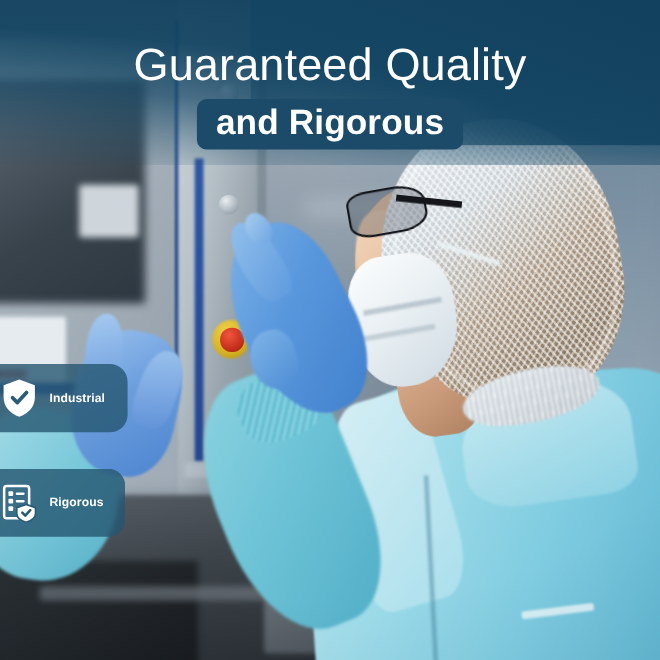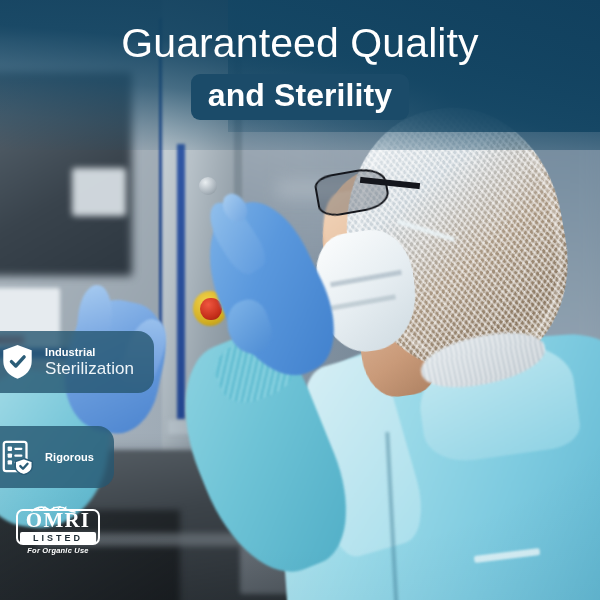--- a/index.html
+++ b/index.html
@@ -375,21 +375,21 @@
         rgba(26,76,106,.34) 82%,
         rgba(30,80,110,0) 100%);
   }
   .header-overlay2{
     position:absolute; right:0; top:0; width:62%; height:132px;
     background:linear-gradient(200deg, rgba(17,64,94,.99) 0%, rgba(20,70,100,.92) 55%, rgba(24,74,104,.25) 100%);
   }
 
   .headline-wrap{
     position:absolute; left:0; top:0; width:100%;
-    text-align:center; padding-top:22px;
+    text-align:center; padding-top:38px;
   }
   .headline{
     color:#ffffff;
     font-size:41px;
     line-height:1.04;
     font-weight:300;
     letter-spacing:.1px;
     white-space:nowrap;
   }
   .headline-badge-row{ margin-top:9px; }
@@ -566,57 +566,46 @@
 
     <div class="photo-soft"></div>
   </div>
 
   <div class="header-overlay"></div>
   <div class="header-overlay2"></div>
 
   <div class="headline-wrap">
     <div class="headline">Guaranteed Quality</div>
     <div class="headline-badge-row">
-      <span class="headline-badge">and Sterility</span>
+      <span class="headline-badge">and Rigorous</span>
     </div>
   </div>
 
   <div class="card card-1">
     <svg class="card-icon" viewBox="0 0 34 38">
       <path d="M17 1 L32 6.5 V18 C32 27.5 25.5 33.6 17 36.8 C8.5 33.6 2 27.5 2 18 V6.5 Z" fill="#ffffff"></path>
       <path d="M10.6 18.6 L15.2 23.2 L24 13.6" fill="none" stroke="#2a5c77" stroke-width="3.6" stroke-linecap="round" stroke-linejoin="round"></path>
     </svg>
     <span class="card-text">
       <span class="card-title">Industrial</span>
-      <span class="card-sub">Sterilization</span>
     </span>
   </div>
 
   <div class="card card-2">
     <svg class="card-icon" viewBox="0 0 34 38">
       <rect x="2.5" y="3" width="24" height="31" rx="2.6" fill="none" stroke="#ffffff" stroke-width="2.4"></rect>
       <rect x="6.6" y="8" width="4.6" height="4.6" rx="1" fill="#ffffff"></rect>
       <rect x="13.6" y="9.2" width="8.6" height="2.3" rx="1.1" fill="#ffffff"></rect>
       <rect x="6.6" y="15.2" width="4.6" height="4.6" rx="1" fill="#ffffff"></rect>
       <rect x="13.6" y="16.4" width="8.6" height="2.3" rx="1.1" fill="#ffffff"></rect>
       <rect x="6.6" y="22.4" width="4.6" height="4.6" rx="1" fill="#ffffff"></rect>
       <rect x="13.6" y="23.6" width="6" height="2.3" rx="1.1" fill="#ffffff"></rect>
       <path d="M23.6 20.6 L32.6 23.8 V29.4 C32.6 33.6 28.6 36.3 23.6 37.8 C18.6 36.3 14.6 33.6 14.6 29.4 V23.8 Z" fill="#ffffff" stroke="#2a5c77" stroke-width="1.6"></path>
       <path d="M20 28.6 L22.8 31.4 L27.6 26.2" fill="none" stroke="#2a5c77" stroke-width="2.5" stroke-linecap="round" stroke-linejoin="round"></path>
     </svg>
     <span class="card-text">
       <span class="card-title">Rigorous</span>
     </span>
   </div>
 
-  <div class="omri">
-    <svg class="omri-leaf" viewBox="0 0 46 8">
-      <path d="M2 6 C8 1, 14 1, 20 5 C26 1, 32 1, 38 5 C41 6.6, 43 7, 45 7" fill="none" stroke="#ffffff" stroke-width="1.5" stroke-linecap="round"></path>
-      <path d="M7 5.4 L9 2.4 M13 4.4 L15 1.8 M22 5 L24 2.2 M28 4.2 L30 1.6 M34 4.6 L36 2" stroke="#ffffff" stroke-width="1.2" stroke-linecap="round"></path>
-    </svg>
-    <div class="omri-box"></div>
-    <div class="omri-word">OMRI</div>
-    <div class="omri-listed">LISTED</div>
-    <div class="omri-organic">For Organic Use</div>
-  </div>
 
 
 </div>
 
 </body></html>

